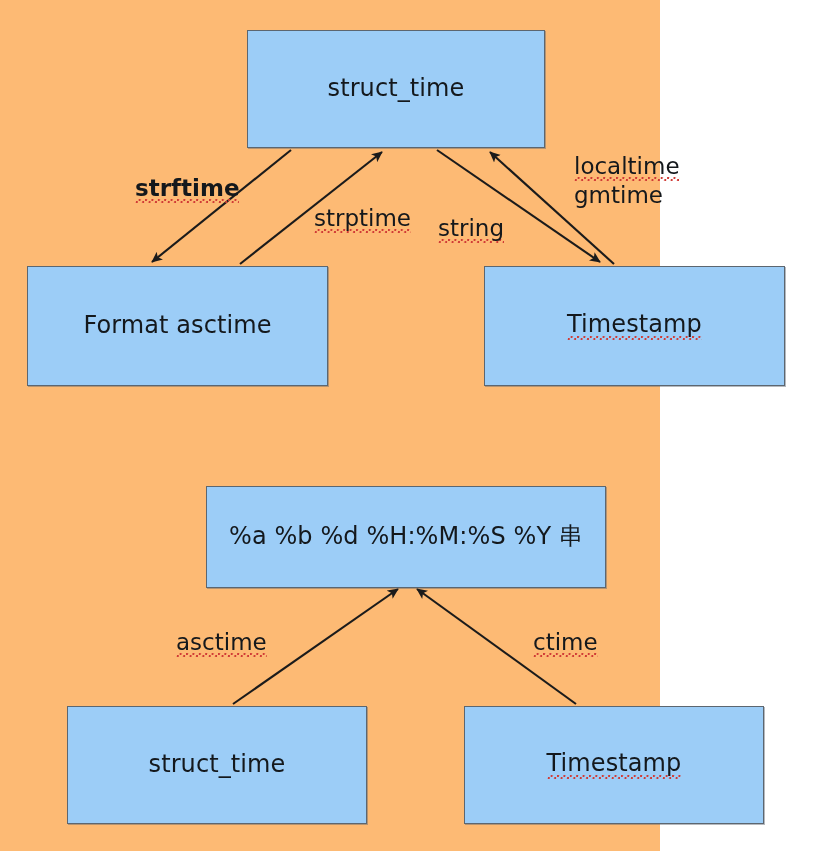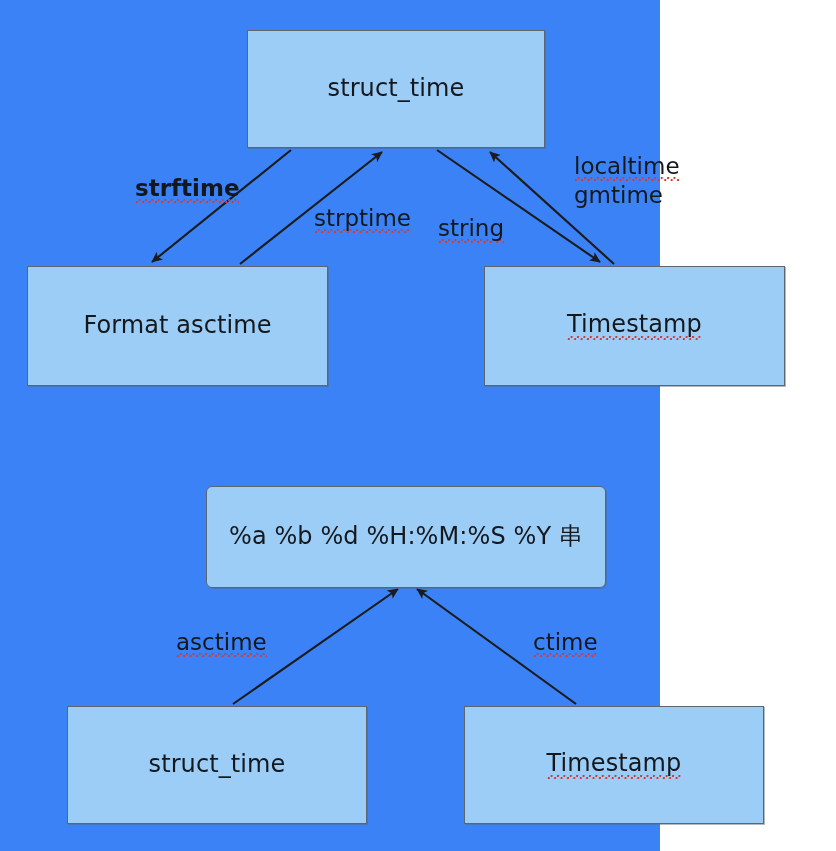--- a/index.html
+++ b/index.html
@@ -11,21 +11,21 @@
   body {
     font-family: "DejaVu Sans", "Liberation Sans", sans-serif;
     width: 836px;
     height: 851px;
     overflow: hidden;
   }
   #canvas {
     position: relative;
     width: 660px;
     height: 851px;
-    background: #3b82f6;
+    background: #fdba74;
   }
   svg.edges {
     position: absolute;
     left: 0;
     top: 0;
     width: 836px;
     height: 851px;
     pointer-events: none;
   }
   .node {
@@ -113,21 +113,21 @@
 
   <div class="edge-label" style="left:438px; top:215px;">
     <span class="sp">string</span>
   </div>
 
   <div class="edge-label" style="left:574px; top:153px;">
     <span class="sp">localtime</span><br>
     <span>gmtime</span>
   </div>
 
-  <div class="node" style="left:206px; top:486px; width:400px; height:102px;border-radius:6px;">
+  <div class="node" style="left:206px; top:486px; width:400px; height:102px;">
     <span class="node-label">%a %b %d %H:%M:%S %Y 串</span>
   </div>
 
   <div class="node" style="left:67px; top:706px; width:300px; height:118px;">
     <span class="node-label">struct_time</span>
   </div>
 
   <div class="node" style="left:464px; top:706px; width:300px; height:118px;">
     <span class="node-label sp">Timestamp</span>
   </div>

